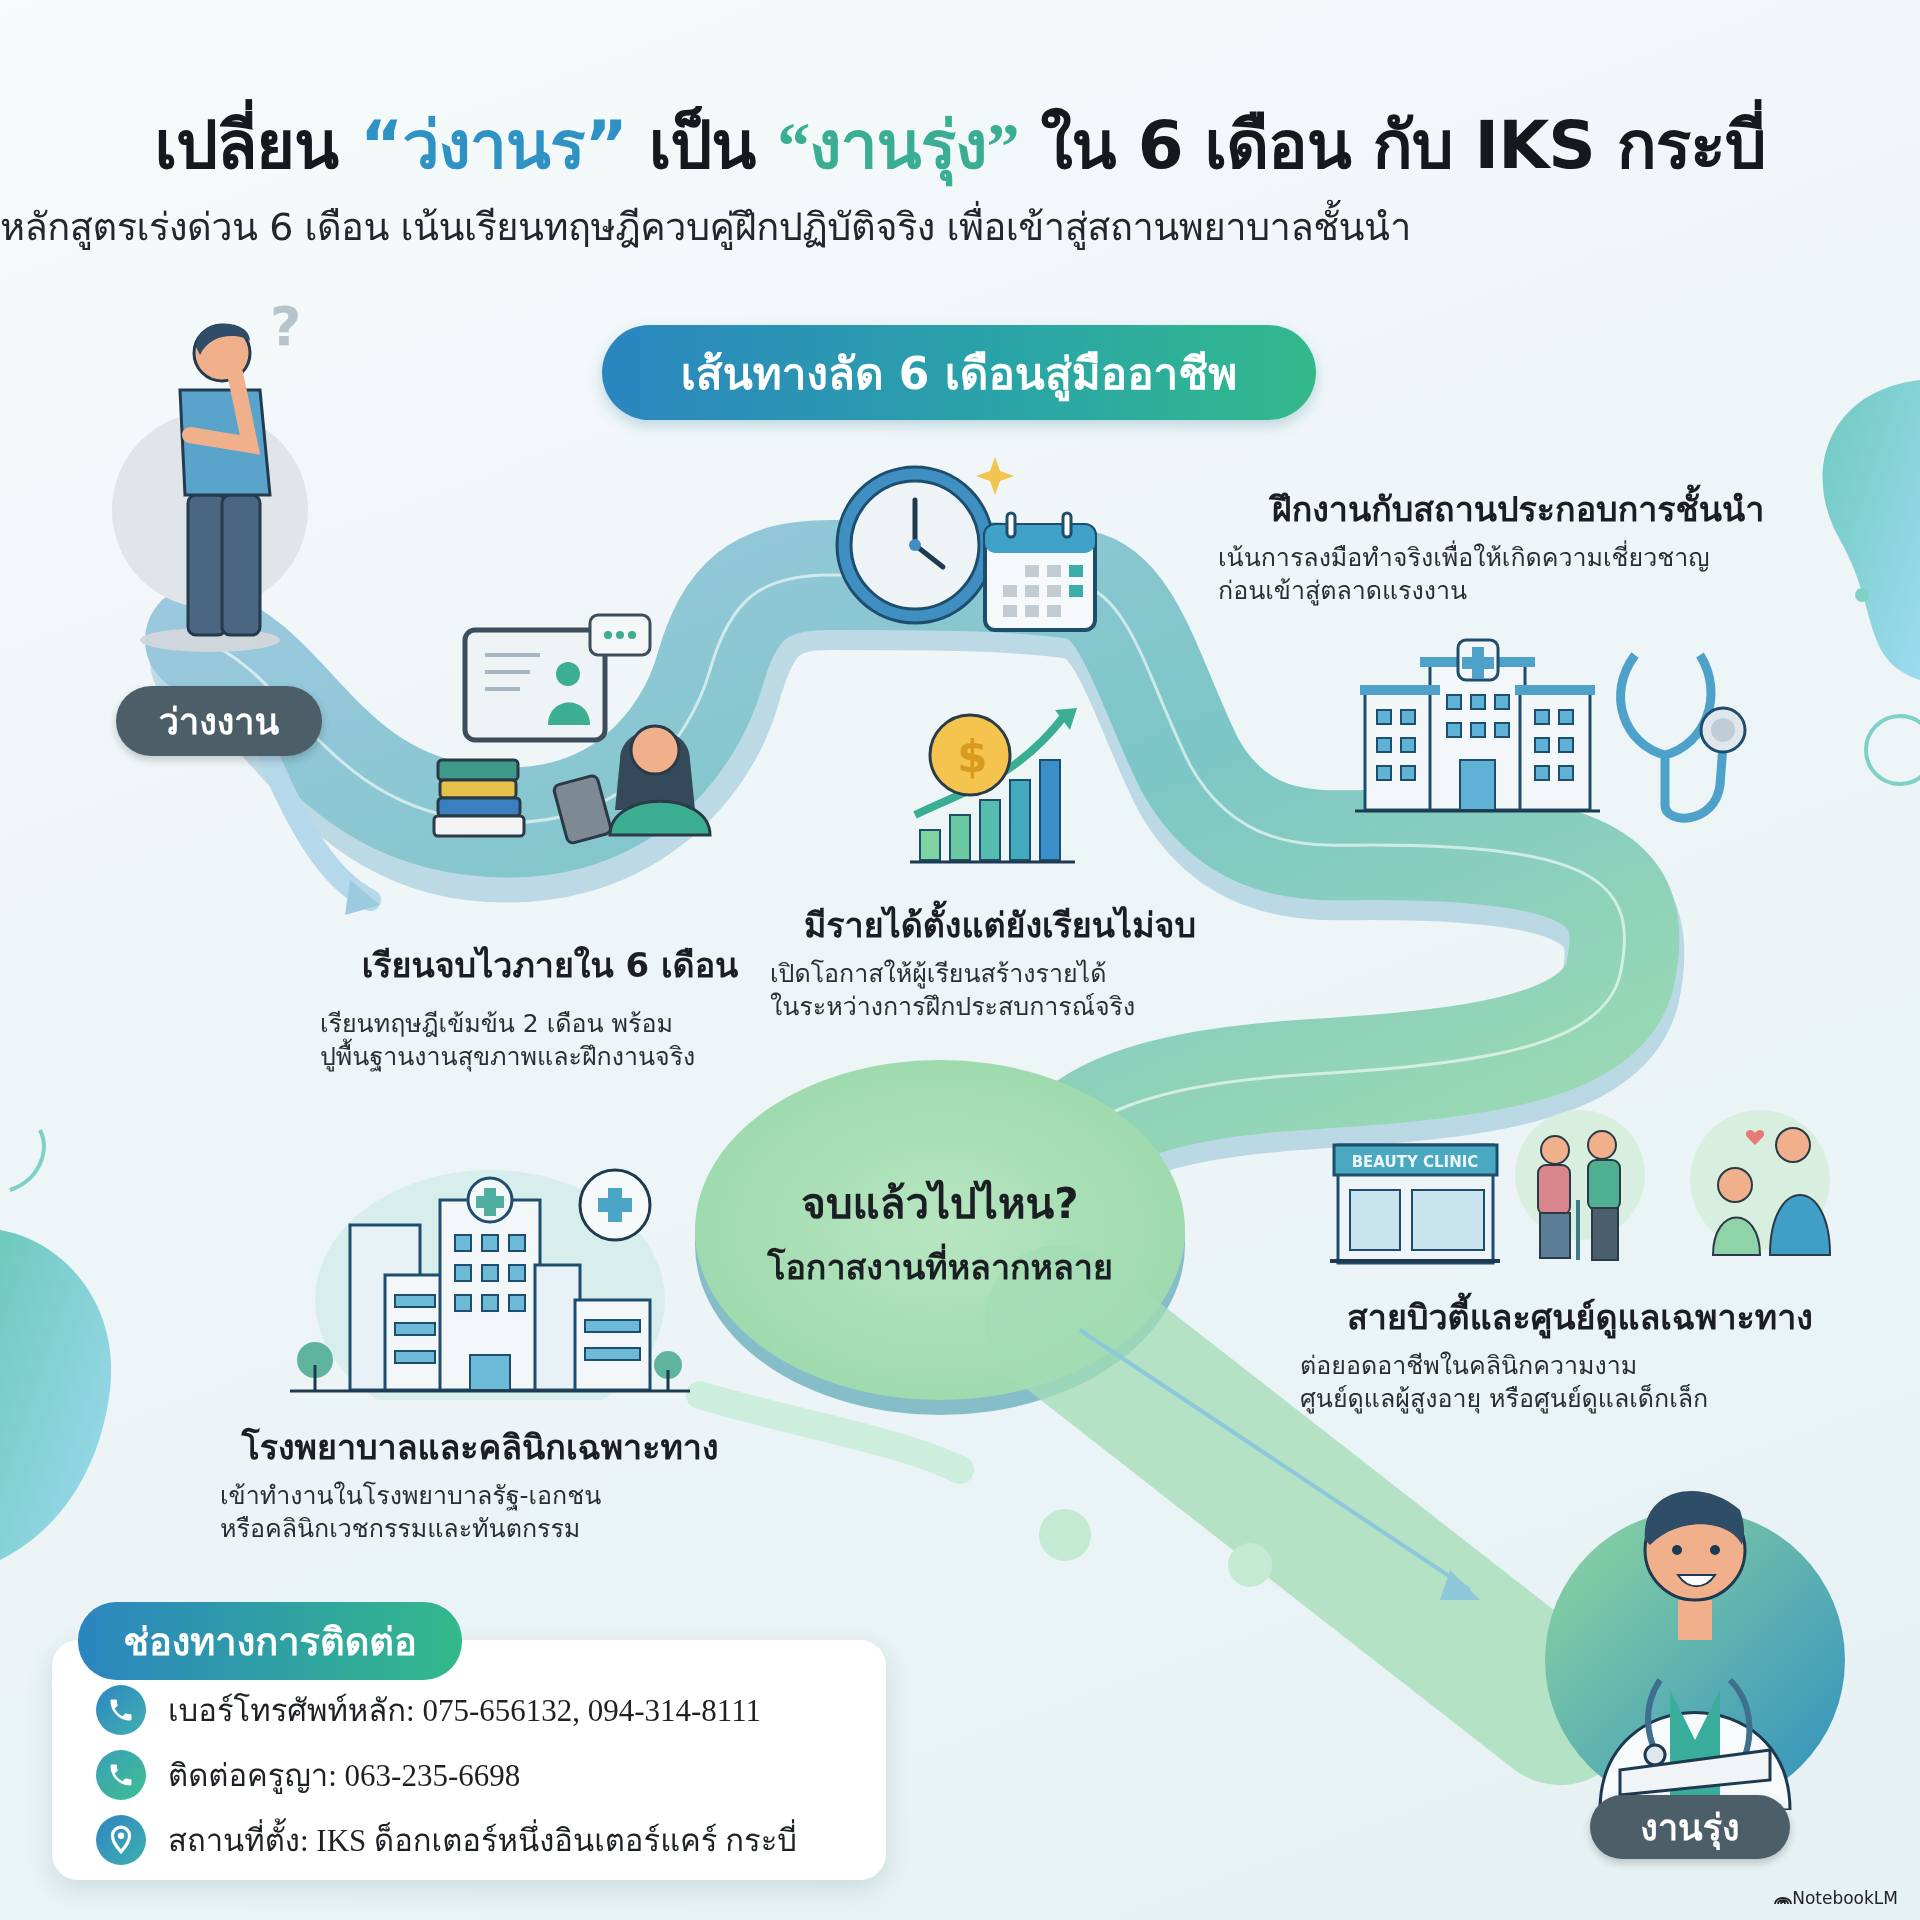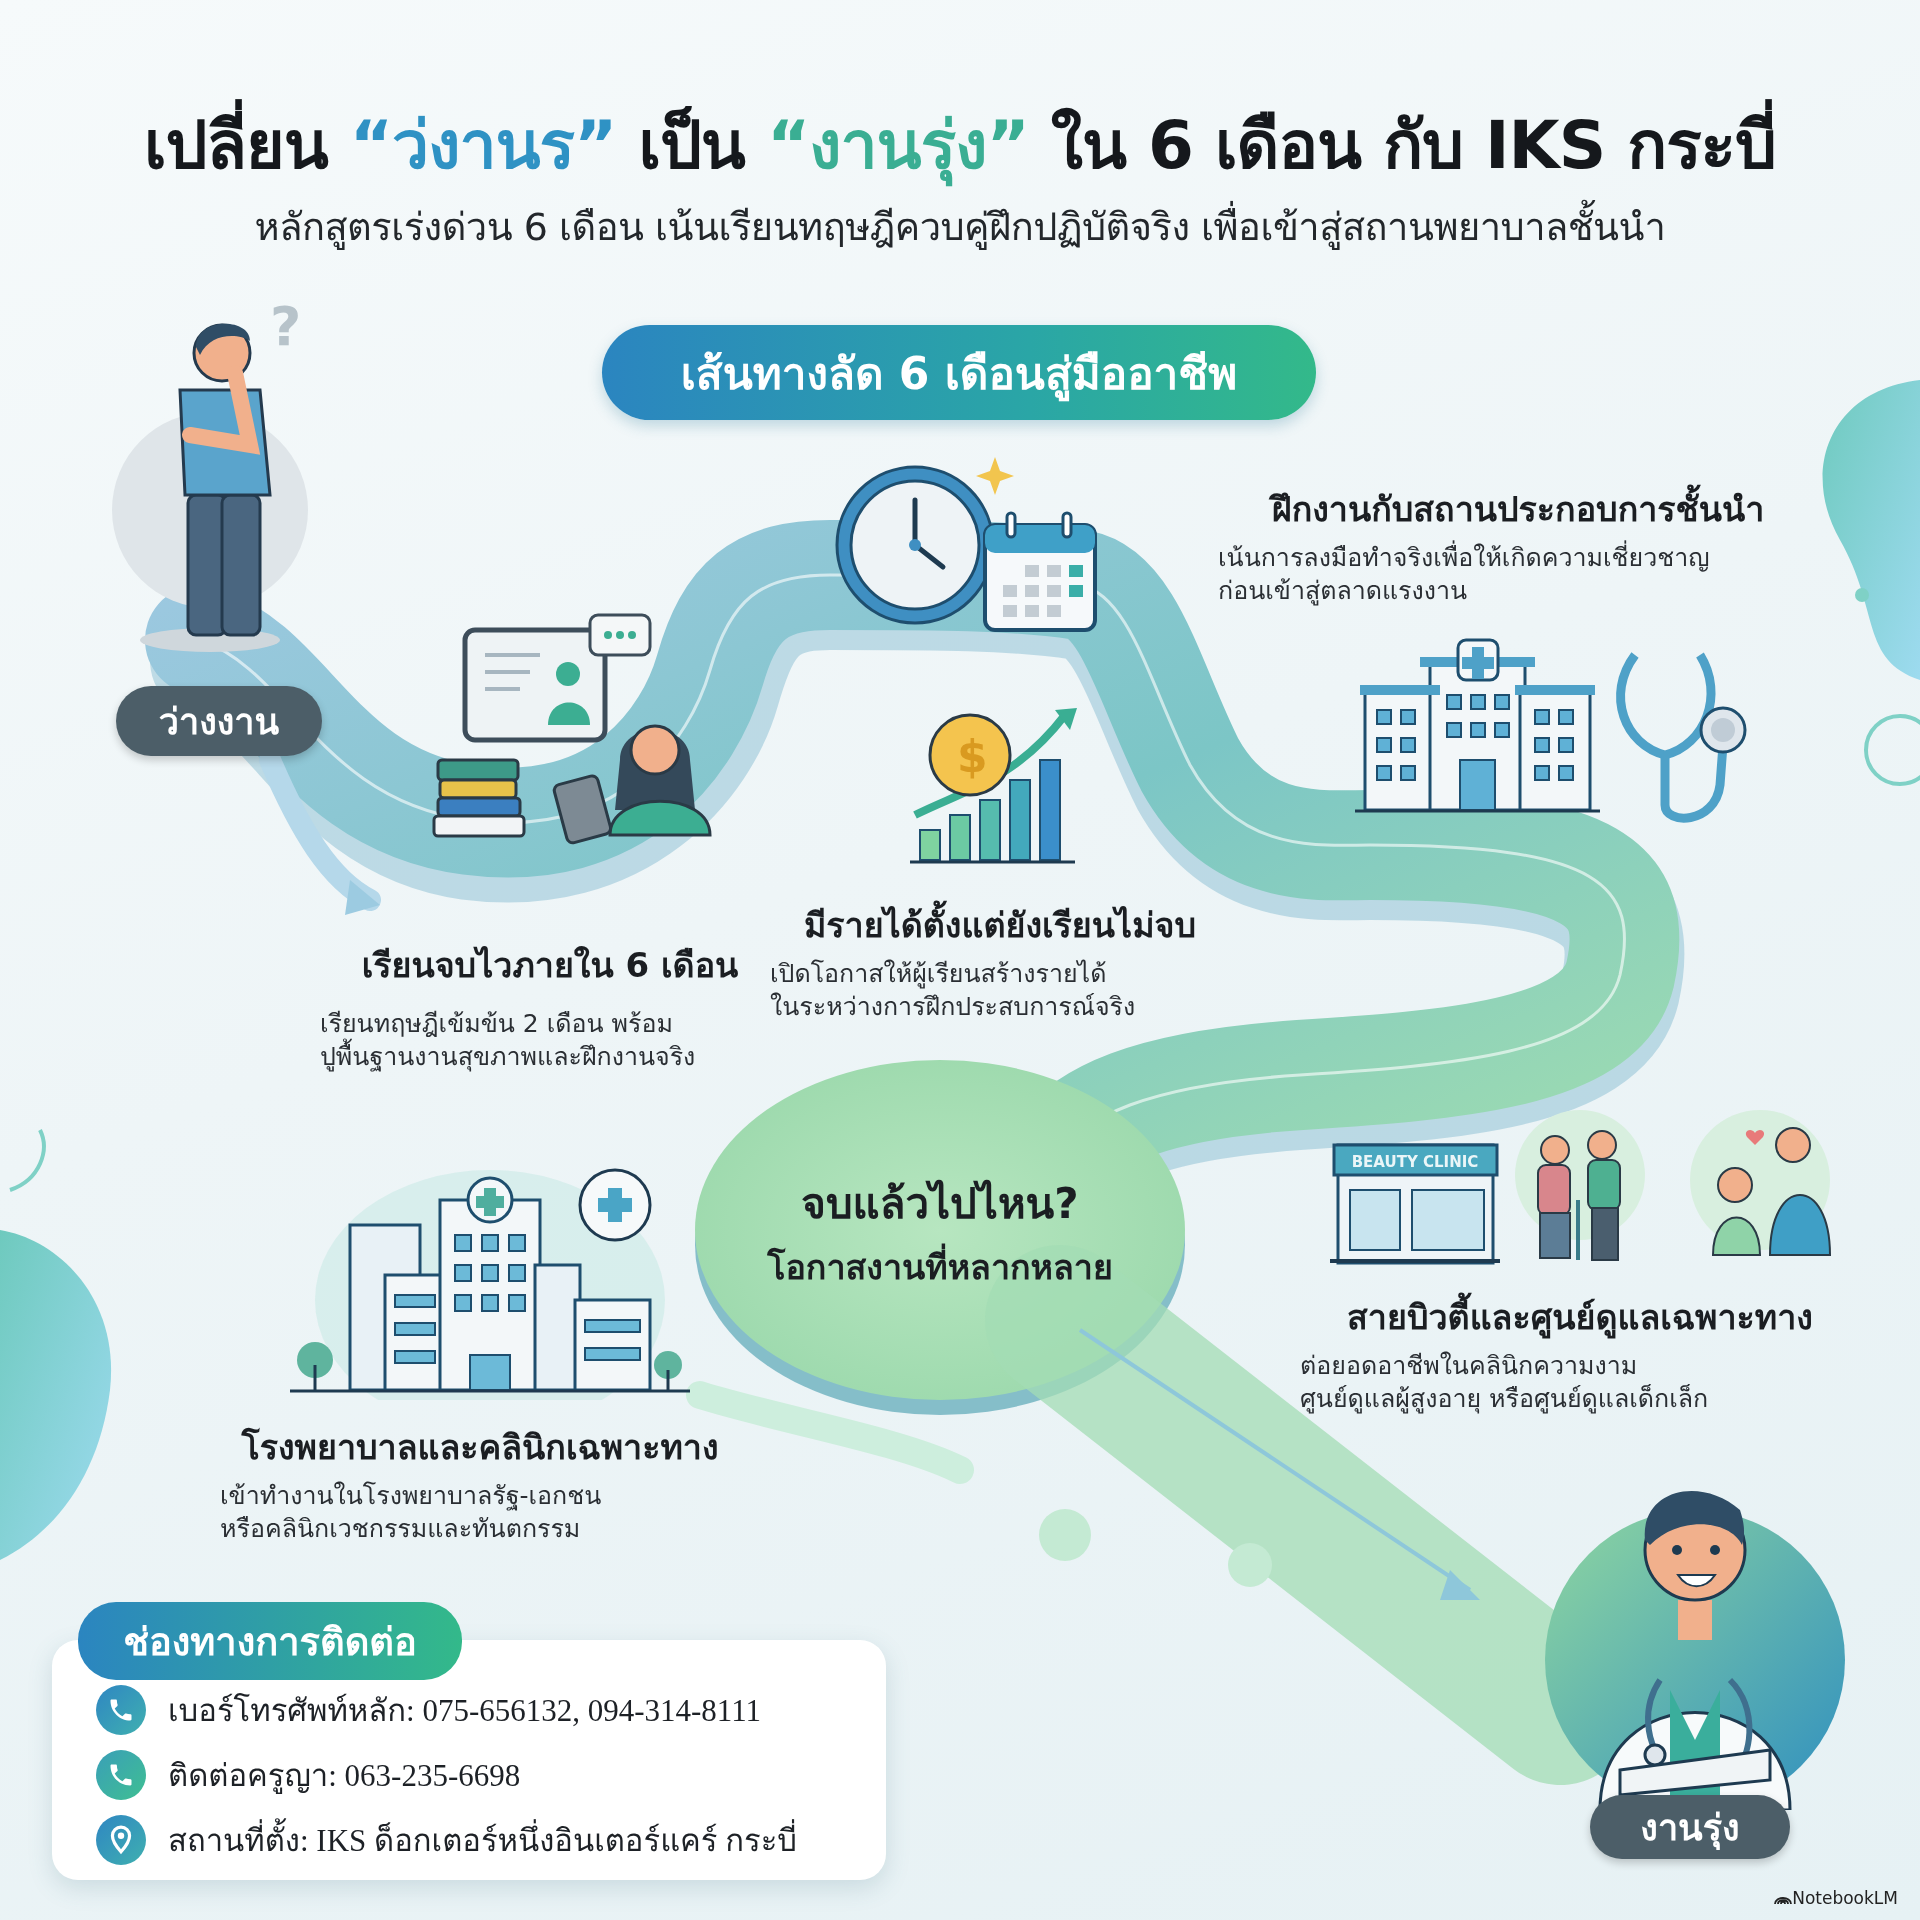--- a/index.html
+++ b/index.html
@@ -2,22 +2,22 @@
 <html><head>
 <meta charset="utf-8">
 <style>
   html, body { margin:0; padding:0; }
   body { width:1920px; height:1920px; overflow:hidden; position:relative;
     font-family:"DejaVu Sans", sans-serif;
     background: linear-gradient(160deg, #f6fafb 0%, #eef5f7 45%, #e6f1f4 100%); color:#1f2328; }
   .abs { position:absolute; }
   .title { left:0; right:0; top:92px; text-align:center; font-size:66px; font-weight:bold; color:#15181c; letter-spacing:-1px; }
   .title .q1 { color:#2f92c4; }
-  .title .q2 { color:#3aae93; }
-  .subtitle { left:0; right:0; top:196px; text-align:center; font-size:38px; color:#23272b; letter-spacing:-0.5px; }
+  .title .q2 { color:#3aae93;font-family:Liberation Serif, serif; }
+  .subtitle { left:0; right:0; top:196px; font-size:38px; color:#23272b; letter-spacing:-0.5px; }
   .pill-main { left:602px; top:325px; width:714px; height:95px; border-radius:48px;
     background: linear-gradient(90deg,#2b85c0,#2aa6a6 60%,#33b98a); color:#fff; font-size:44px; font-weight:bold;
     display:flex; align-items:center; justify-content:center; box-shadow:0 6px 14px rgba(40,120,150,0.25); }
   .tag-dark { background:#4c5e68; color:#fff; font-weight:bold; border-radius:40px; display:flex; align-items:center; justify-content:center; box-shadow:0 4px 8px rgba(0,0,0,0.2); }
   .label-title { font-weight:bold; color:#1b1e22; text-align:center; }
   .label-desc { color:#2a2e33; text-align:left; line-height:1.3; }
   .contact-pill { left:78px; top:1602px; width:384px; height:78px; border-radius:38px;
     background:linear-gradient(90deg,#2b85c0,#33b98a); color:#fff; font-size:38px; font-weight:bold;
     display:flex; align-items:center; justify-content:center; z-index:3; }
   .contact-card { left:52px; top:1640px; width:834px; height:240px; border-radius:26px; background:#ffffff;

